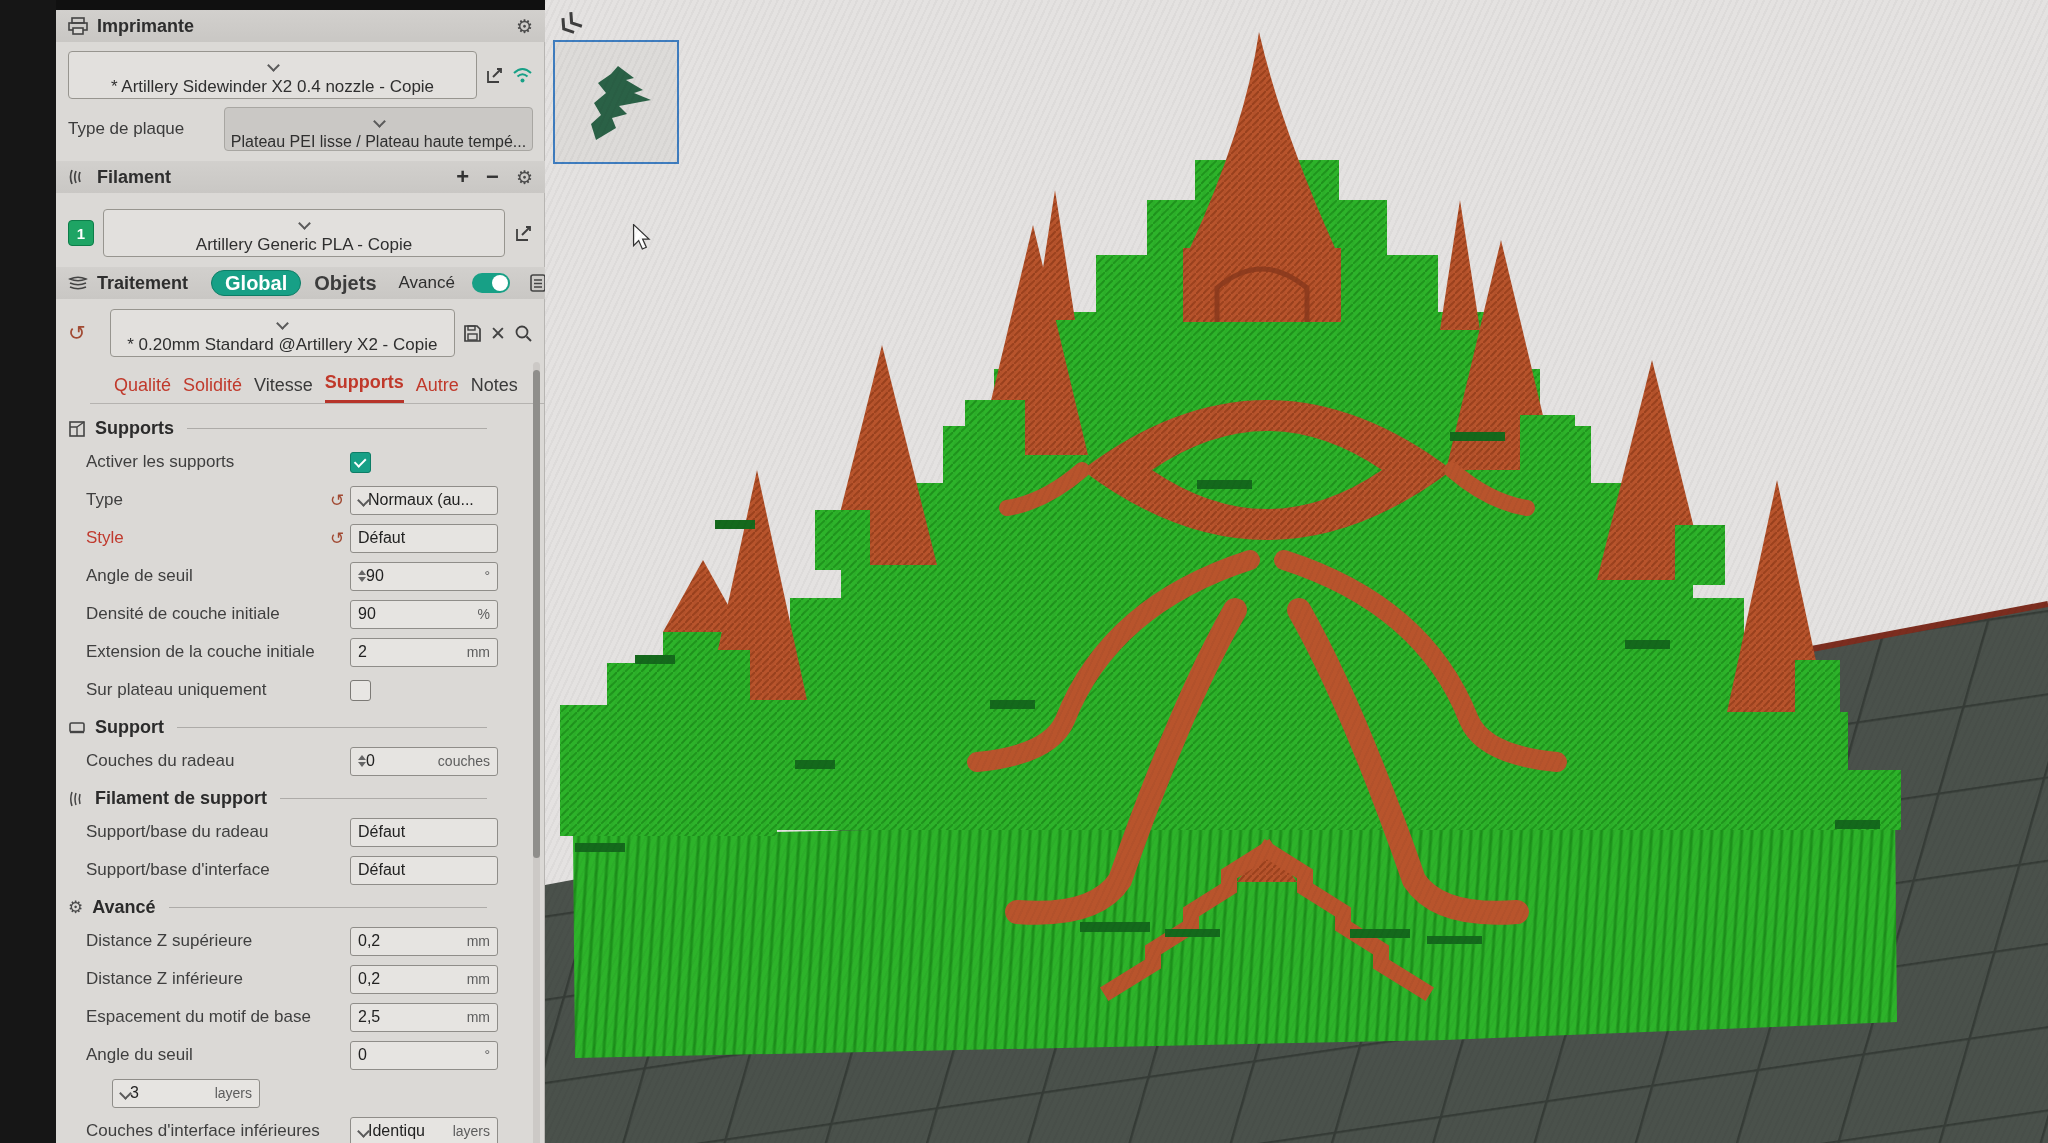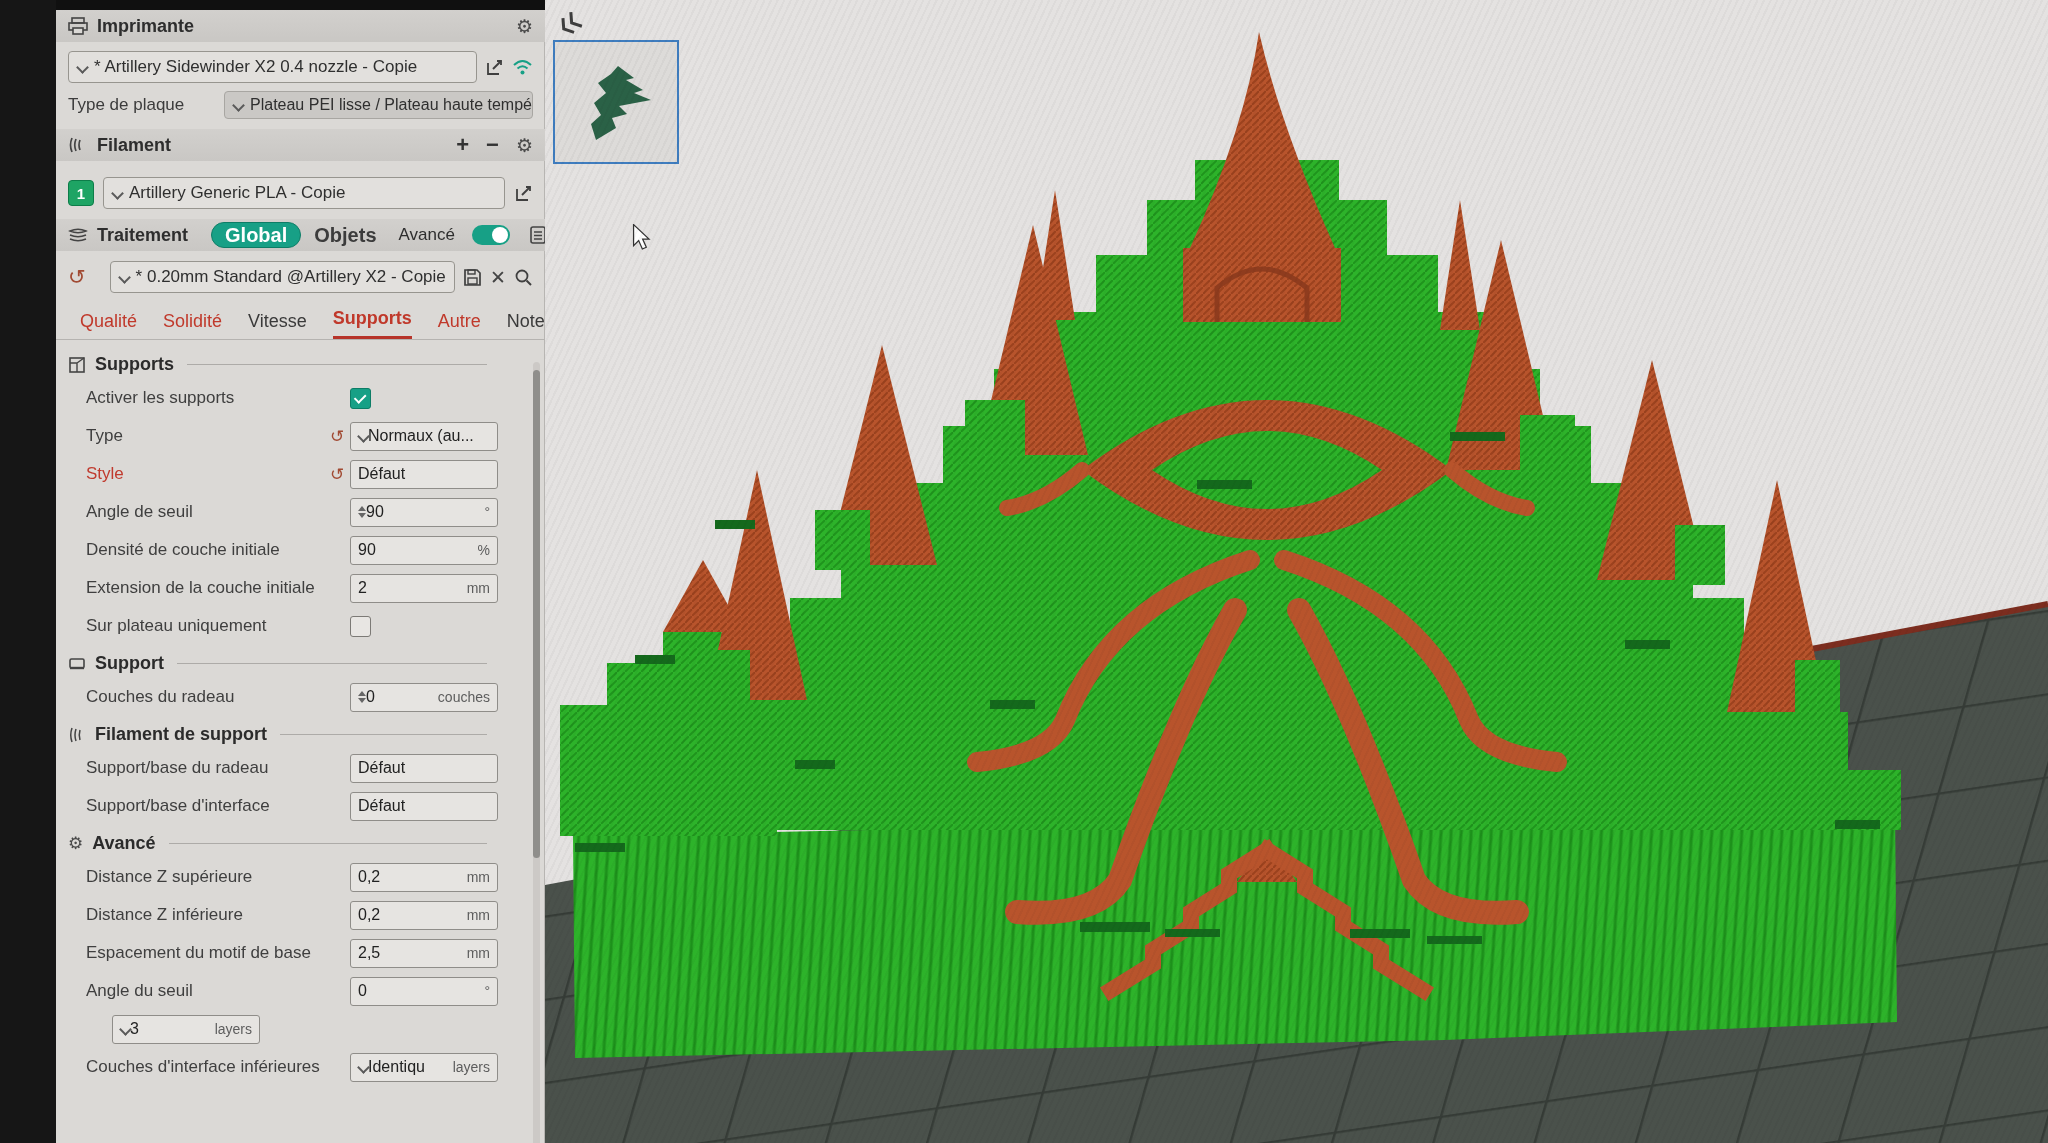--- a/index.html
+++ b/index.html
@@ -14,40 +14,40 @@
            background:#dbd9d6;color:#3c3c3c;font-size:17px;overflow:hidden;
            box-shadow:inset -1px 0 0 #b7b5b2;}
   .srow{display:flex;align-items:center;padding:0 12px;}
   .sec-head{height:32px;background:linear-gradient(#d2d0cd,#c9c7c4);
             font-weight:bold;font-size:18px;color:#2e2e2e;gap:9px;}
   .sec-head .grow{flex:1;}
   .icon{display:inline-flex;align-items:center;justify-content:center;color:#444;}
   .gear-glyph{font-family:"DejaVu Sans",sans-serif;font-size:19px;color:#4a4a4a;line-height:1;}
 
   .combo{display:flex;align-items:center;height:30px;border:1px solid #97958f;border-radius:4px;
-         background:#e2e0dd;padding:0 8px;gap:7px;font-size:17px;color:#2f2f2f;
-         white-space:nowrap;overflow:hidden;}
+         background:#e2e0dd;padding:8px 8px;gap:7px;font-size:17px;color:#2f2f2f;
+         white-space:nowrap;overflow:hidden;flex-direction:column;}
   .chev{width:10px;height:10px;flex:0 0 auto;position:relative;}
   .chev::before{content:"";position:absolute;left:1px;top:1px;width:7px;height:7px;
                 border-left:2px solid #5a5a5a;border-bottom:2px solid #5a5a5a;transform:rotate(-45deg);}
   .plate-select{background:#cac8c5;border:1px solid #a8a6a2;}
 
   .badge{width:24px;height:24px;background:#1ea464;border:1px solid #0d7d49;border-radius:4px;
          color:#fff;font-weight:bold;font-size:15px;display:flex;align-items:center;justify-content:center;}
 
   .pill{height:24px;padding:0 13px;border-radius:13px;display:flex;align-items:center;
         font-size:20px;}
   .pill.active{background:#17a086;color:#fff;border:1px solid #0d7d66;}
   .pill.plain{color:#3c3c3c;padding:0 4px;}
 
   .toggle{width:38px;height:20px;border-radius:11px;background:#17a086;position:relative;flex:0 0 auto;}
   .toggle::after{content:"";position:absolute;right:2px;top:2px;width:16px;height:16px;border-radius:50%;background:#fff;}
 
-  .tabs{display:flex;align-items:flex-end;gap:26px;padding:10px 12px 0 24px;height:36px;
-        border-bottom:1px solid #b5b3b0;font-size:18px;}
+  .tabs{display:flex;align-items:flex-end;gap:12px;padding:10px 12px 0 24px;height:36px;
+        border-bottom:1px solid #b5b3b0;font-size:18px;margin-left:34px;}
   .tab{padding-bottom:7px;color:#c0392b;}
   .tab.neutral{color:#3a3a3a;}
   .tab.active{font-weight:bold;border-bottom:3px solid #b7342a;}
 
   .settings{position:relative;padding:6px 0 0 0;}
   .group-head{display:flex;align-items:center;gap:9px;padding:8px 12px 4px 12px;
               font-weight:bold;font-size:18px;color:#2b2b2b;}
   .group-head .rule{flex:1;height:1px;background:#adaba8;margin:0 46px 0 4px;}
   .opt{display:flex;align-items:center;padding:4px 0 4px 30px;min-height:30px;}
   .opt .lbl{width:238px;line-height:1.18;color:#3f3f3f;}

